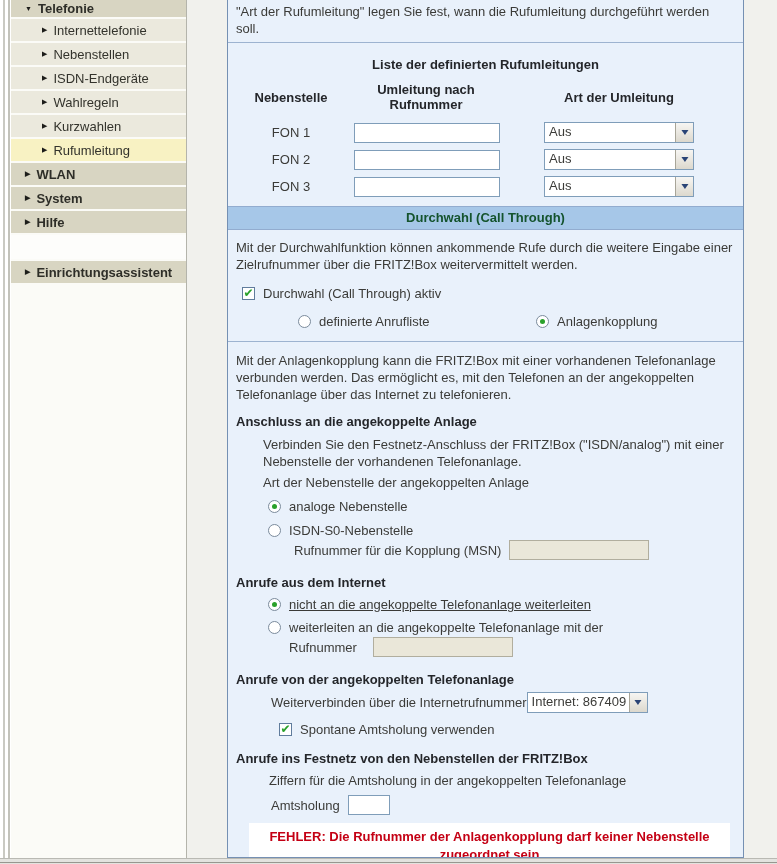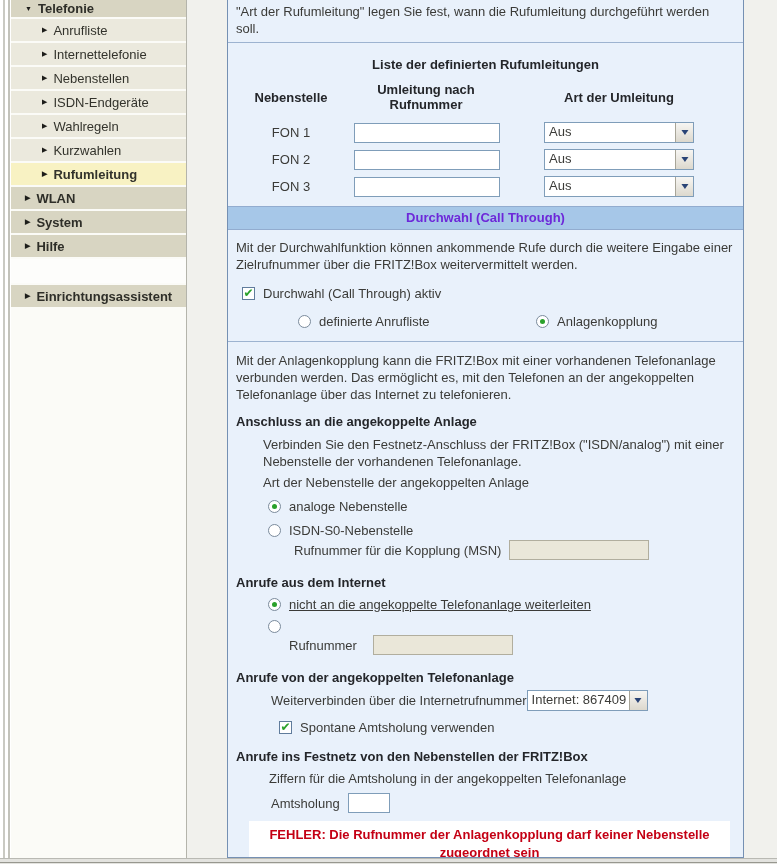--- a/index.html
+++ b/index.html
@@ -14,21 +14,21 @@
   .bottom-strip { position:absolute; left:0; right:0; top:858px; height:6px; background:#e3e3df; border-top:1px solid #b9b9b3; }
   .bottom-strip .dark { position:absolute; left:0; right:0; top:3px; height:1px; background:#97978f; }
 
   
   .sidebar { position:absolute; left:11px; top:0; width:176px; height:858px;
              background:#fbfbf7; border-right:1px solid #b4b4ab; box-sizing:border-box; }
   .side-item { height:22px; margin-top:2px; display:flex; align-items:center; background:#ebe9dd;
                cursor:pointer; white-space:nowrap; }
   .side-item.top { background:#d8d5c2; font-weight:bold; color:#2e2e28; }
   .side-item.first { height:17px; margin-top:0; }
-  .side-item.selected { background:#f8f2c3;font-weight:bold; }
+  .side-item.selected { background:#f8f2c3; }
   .side-gap { height:24px; margin-top:2px; background:#fdfdfb; }
   .side-arrow { font-size:7px; color:#1d1d1a; margin:0 6px 0 14px; flex:0 0 auto; }
   .side-item.sub .side-arrow { margin-left:31px; }
   .side-item.sub { color:#33332c; }
 
   
   .content { position:absolute; left:227px; top:0; width:517px; height:858px; box-sizing:border-box;
              background:#e9f1fb; border-left:1px solid #7590b3; border-right:1px solid #7590b3;
              border-bottom:1px solid #7590b3; display:flex; flex-direction:column; overflow:hidden; }
   .sep-b { border-bottom:1px solid #9db3d0; }
@@ -51,21 +51,21 @@
 
   .xp-select { display:inline-flex; height:21px; width:150px; box-sizing:border-box;
                border:1px solid #7f9db9; background:#fff; align-items:stretch; cursor:pointer; }
   .xp-select .val { flex:1; padding:1px 4px 0 4px; white-space:nowrap; overflow:hidden; }
   .xp-select .btn { width:17px; background:linear-gradient(#f7f6f3,#dcd8cd); border-left:1px solid #a8a598;
                     display:flex; align-items:center; justify-content:center; }
   .arrow-glyph { font-size:8px; color:#2a4476; transform:scale(1.5,1.1); line-height:1; }
   .sel-mode { margin-left:46px; }
   .sel-internet { width:121px; }
 
-  .bar { height:22px; line-height:22px; text-align:center; font-weight:bold; color:#6d28d9;
+  .bar { height:22px; line-height:22px; text-align:center; font-weight:bold; color:#14532d;
          background:#a6c7e8; border-top:1px solid #92accf; border-bottom:1px solid #92accf; }
 
   .sec-durchwahl { padding:9px 8px 7px 8px; }
   .cbx-row { display:flex; align-items:center; gap:8px; }
   .xp-checkbox { width:13px; height:13px; box-sizing:border-box; background:#fff;
                  border:1px solid #607c9c; display:inline-flex; align-items:center; justify-content:center;
                  flex:0 0 auto; cursor:pointer; }
   .check-glyph { color:#2aa12a; font-size:12px; line-height:1; margin-top:-2px; }
   .xp-radio { width:13px; height:13px; box-sizing:border-box; border-radius:50%; background:#fff;
               border:1px solid #7b8b9c; display:inline-flex; align-items:center; justify-content:center;
@@ -99,24 +99,20 @@
       <div class="g2"></div>
   </div>
 
   <div class="sidebar">
     <div class="side-item top first">
       <span class="side-arrow">▼</span>
       <span>Telefonie</span>
     </div>
     <div class="side-item sub">
       <span class="side-arrow">▶</span>
-      <span>Anrufliste</span>
-    </div>
-    <div class="side-item sub">
-      <span class="side-arrow">▶</span>
       <span>Internettelefonie</span>
     </div>
     <div class="side-item sub">
       <span class="side-arrow">▶</span>
       <span>Nebenstellen</span>
     </div>
     <div class="side-item sub">
       <span class="side-arrow">▶</span>
       <span>ISDN-Endgeräte</span>
     </div>
@@ -240,20 +236,21 @@
 
       <div class="bold-h" style="margin-top:14px;">Anrufe aus dem Internet</div>
       <div class="radio-line" style="margin-top:6px;text-decoration:underline;">
         <span class="xp-radio selected">
             <span class="dot"></span>
           </span>
         <span>nicht an die angekoppelte Telefonanlage weiterleiten</span>
       </div>
       <div class="radio-line" style="margin-top:8px;">
         <span class="xp-radio"></span>
+        <span>weiterleiten an die angekoppelte Telefonanlage mit der</span>
       </div>
       <div class="ruf-row">
         <span>Rufnummer</span>
         <input class="xp-input" type="text" disabled="" value="" style="">
       </div>
 
       <div class="bold-h" style="margin-top:14px;">Anrufe von der angekoppelten Telefonanlage</div>
       <div class="sel-row">
         <span>Weiterverbinden über die Internetrufnummer</span>
         <div class="xp-select sel-internet">

